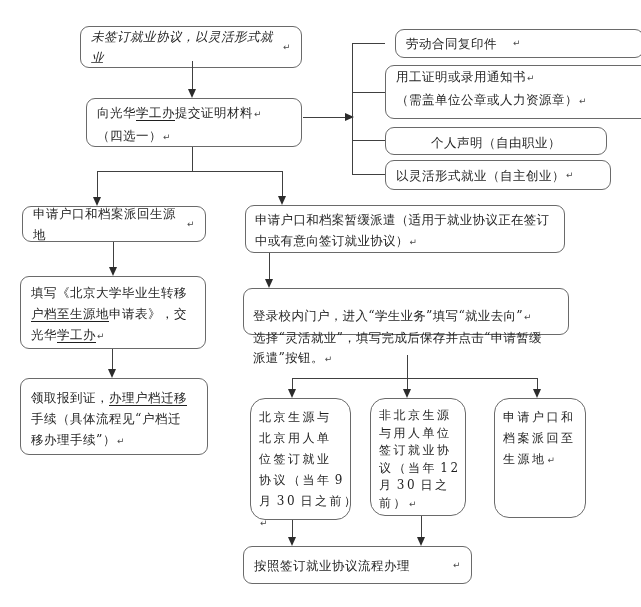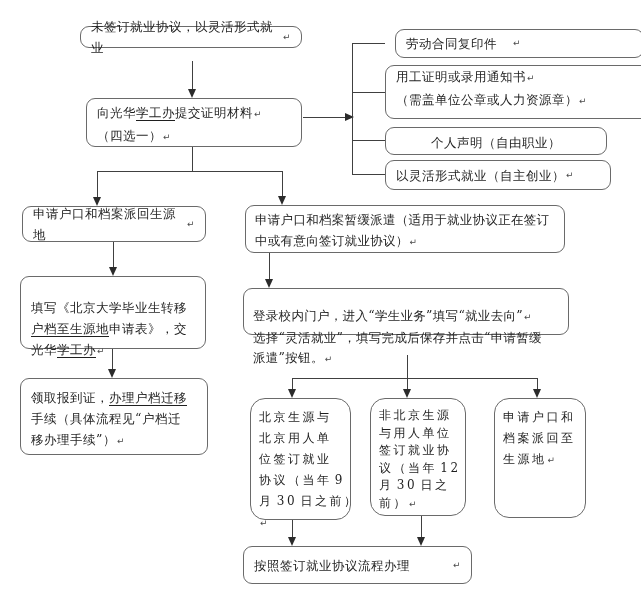--- a/index.html
+++ b/index.html
@@ -28,29 +28,29 @@
   .vline { width:1px; } .hline { height:1px; }
   .adown { position:absolute; width:0; height:0;
     border-left:4px solid transparent; border-right:4px solid transparent;
     border-top:9px solid #2b2b2b; }
   .aright { position:absolute; width:0; height:0;
     border-top:4px solid transparent; border-bottom:4px solid transparent;
     border-left:9px solid #2b2b2b; }
   .bigr { border-radius:15px; font-size:12px; letter-spacing:2.5px;
     word-spacing:-3px; padding:8px 6px 8px 8px; }
   
-  #n-start  { left:80px;  top:26px;  width:222px; height:22px; }
+  #n-start  { left:80px;  top:26px;  width:222px; height:42px;font-style:italic; }
   #n-submit { left:86px;  top:98px;  width:216px; height:49px; padding-top:3px; }
   #n-r1 { left:395px; top:29px;  width:249px; height:29px;gap:15px; }
   #n-r2 { left:385px; top:65px;  width:282px; height:54px; padding-top:0; }
   #n-r3 { left:385px; top:127px; width:222px; height:28px;flex-direction:column; }
   #n-r4 { left:385px; top:160px; width:226px; height:30px; }
   #n-l1 { left:22px;  top:206px; width:184px; height:36px; }
   #n-m1 { left:245px; top:205px; width:320px; height:48px; padding:3px 9px; letter-spacing:0.3px; }
-  #n-l2 { left:20px;  top:276px; width:186px; height:73px; padding-top:20px; }
+  #n-l2 { left:20px;  top:276px; width:186px; height:73px; padding-top:5px; }
   #n-m2 { left:243px; top:288px; width:326px; height:47px; padding:17px 9px; letter-spacing:0.3px; line-height:20.5px; }
   #n-l3 { left:20px;  top:378px; width:188px; height:77px; padding-top:8px; }
   #n-b1 { left:250px; top:398px; width:101px; height:122px; line-height:21px; }
   #n-b2 { left:370px; top:398px; width:96px;  height:118px; line-height:17.5px; }
   #n-b3 { left:494px; top:398px; width:92px;  height:120px; line-height:21px; }
   #n-end { left:243px; top:546px; width:229px; height:38px; }
 </style>
 </head>
 <body>
 

